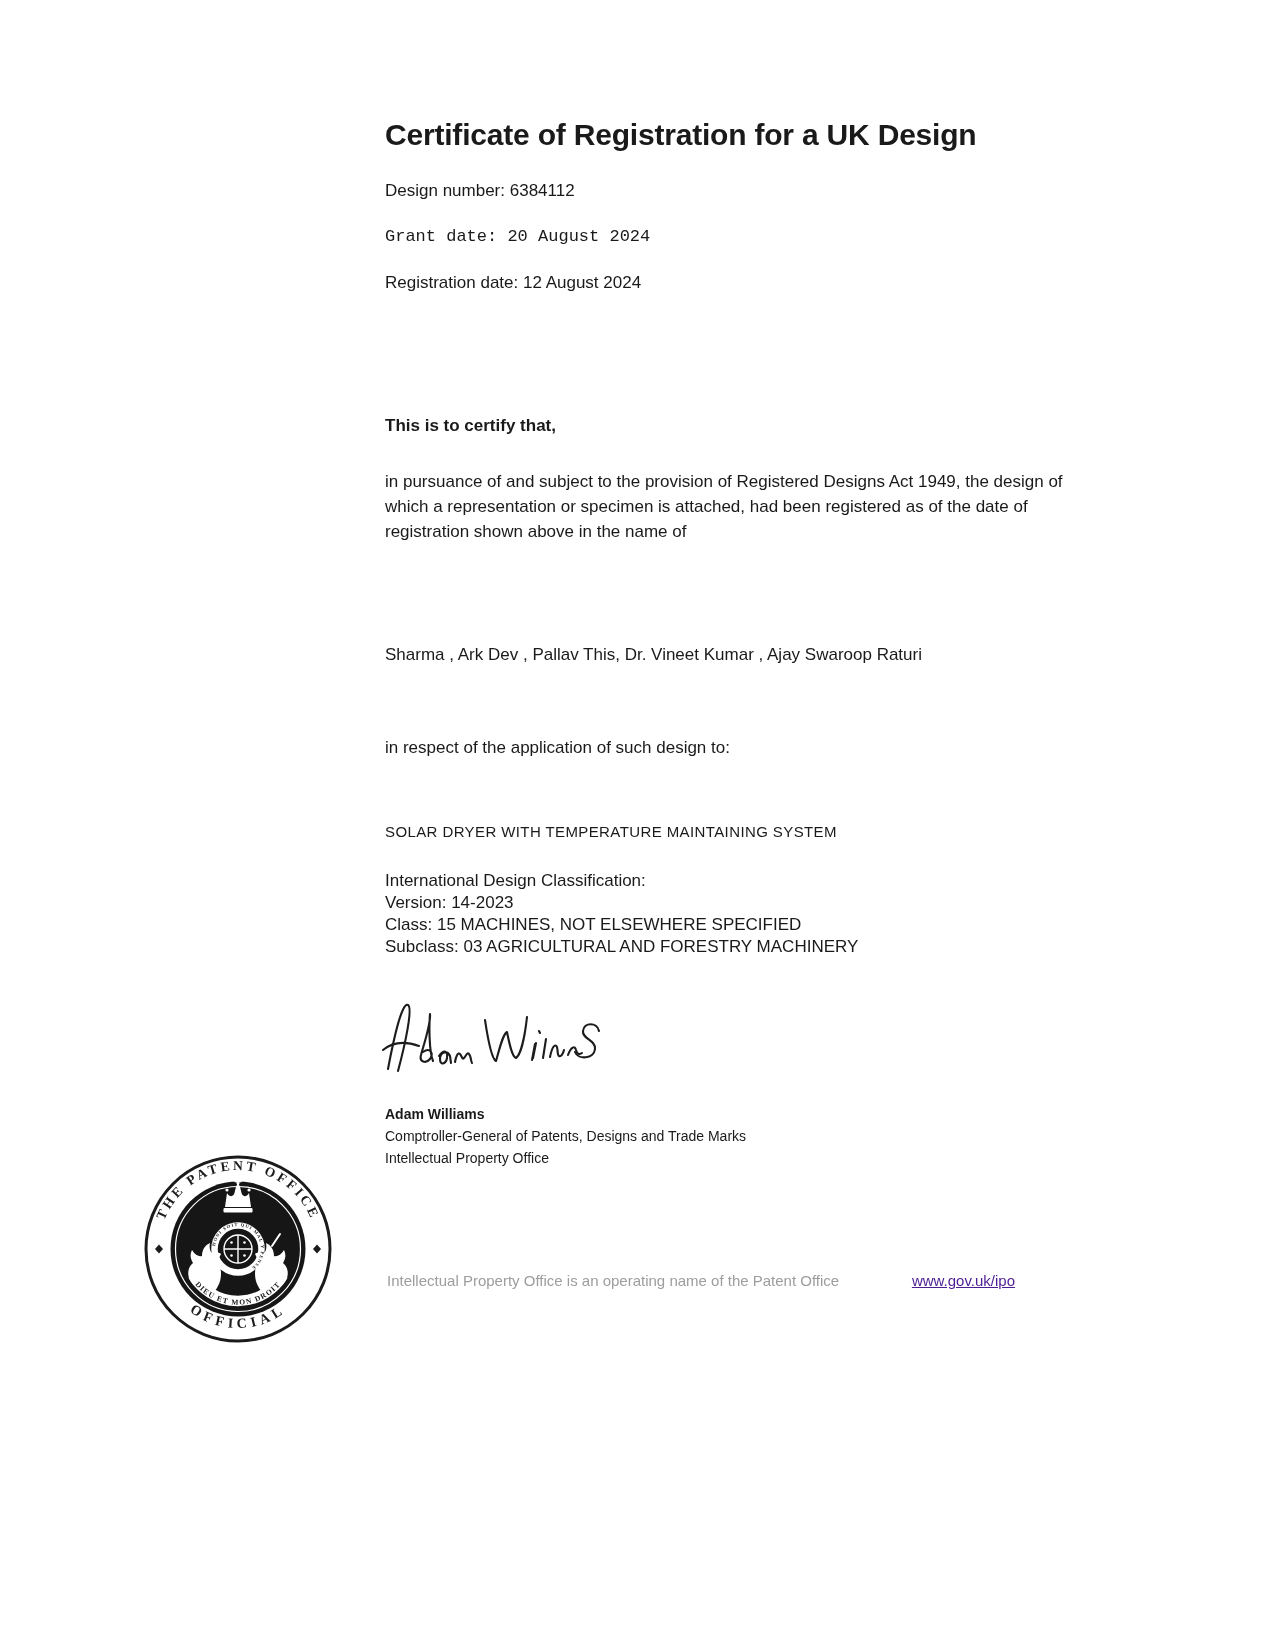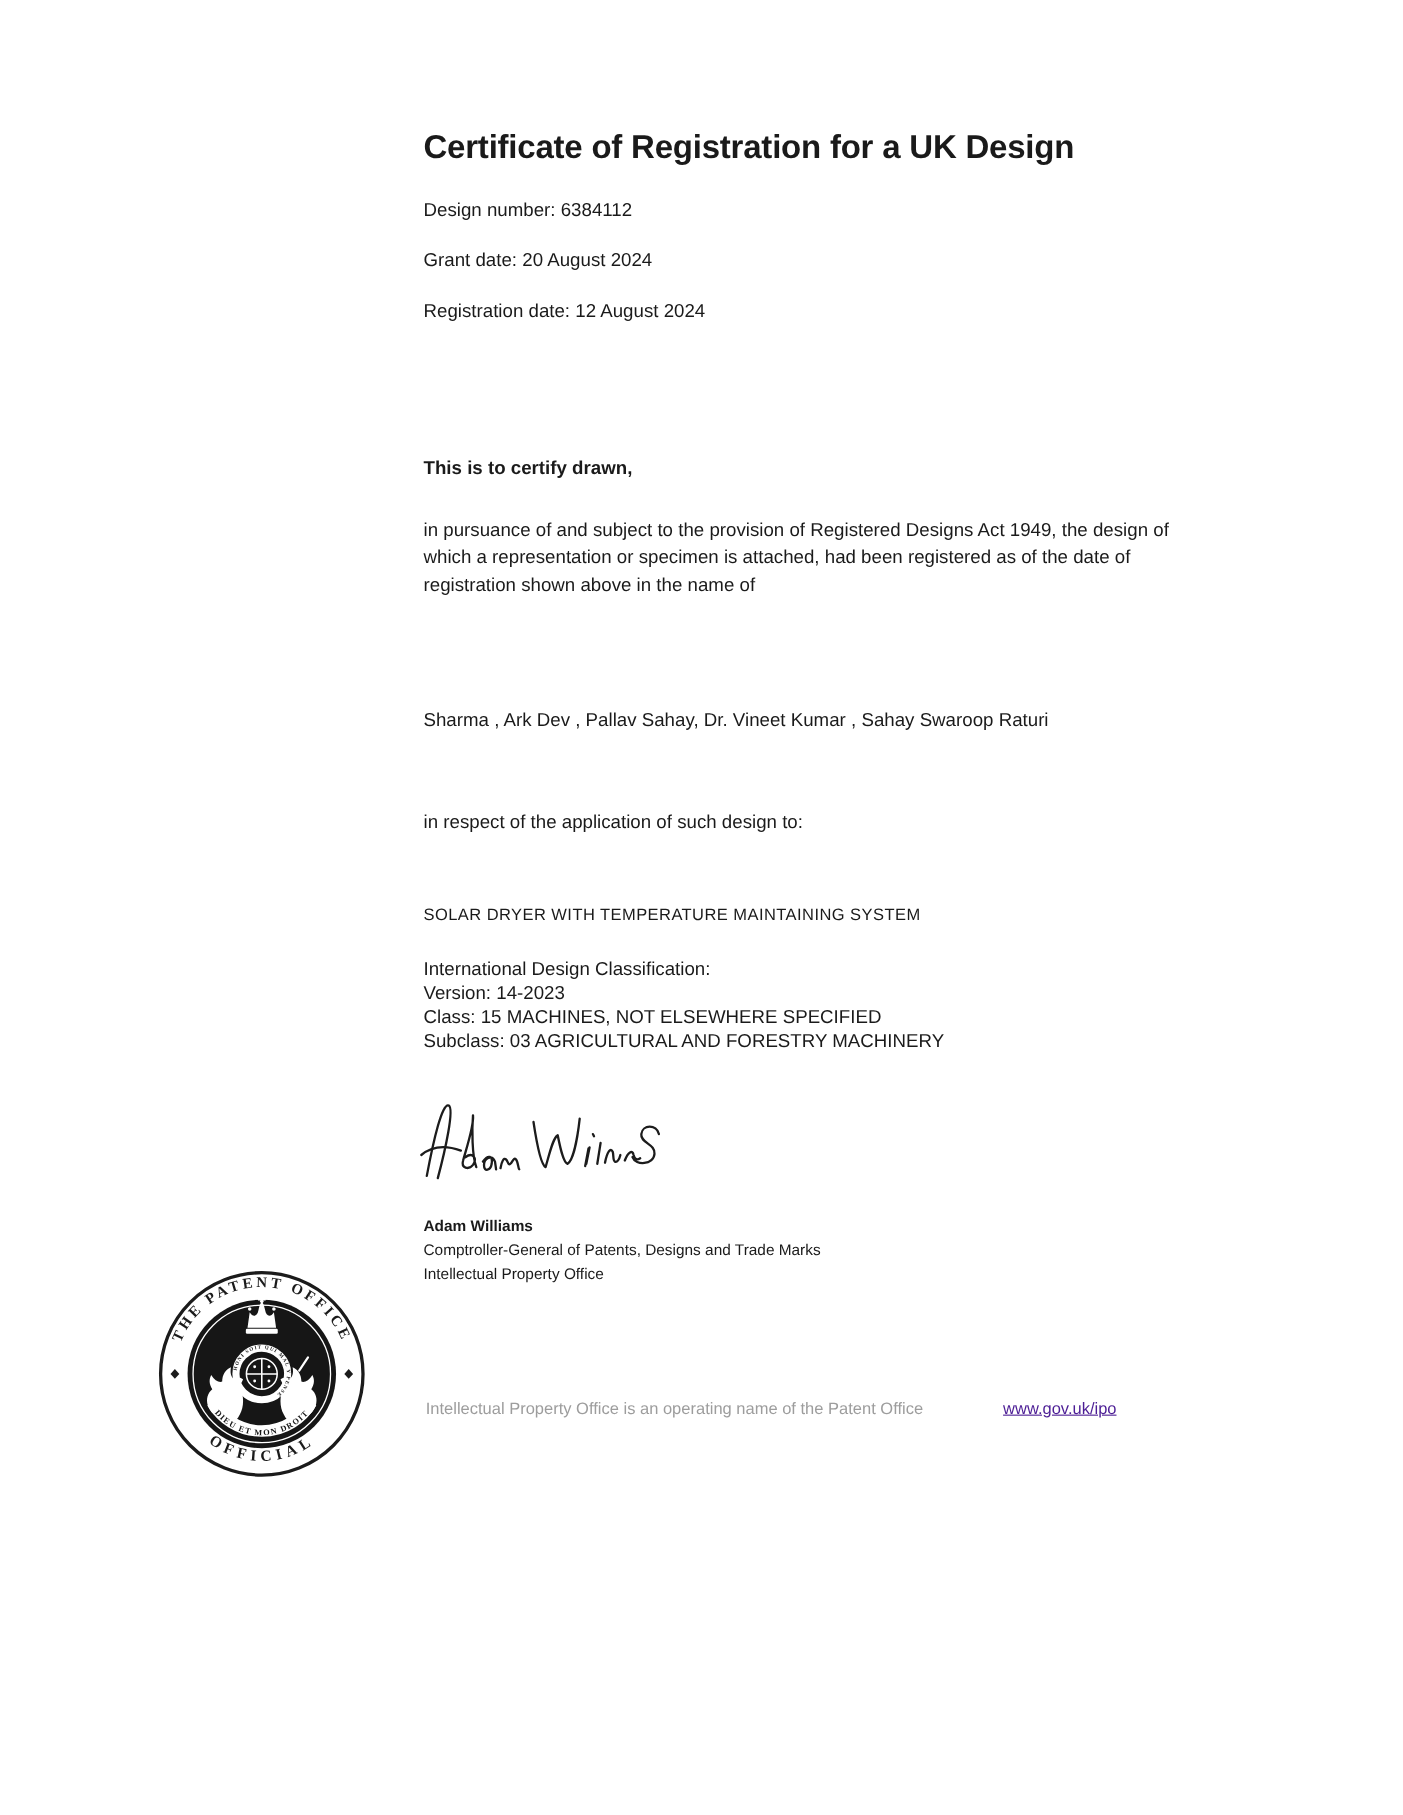--- a/index.html
+++ b/index.html
@@ -25,21 +25,21 @@
   #logo-text{
     left:171px;top:185px;color:#ffffff;font-size:26.5px;line-height:31px;
     font-weight:400;letter-spacing:0.2px;
   }
 
   
   .content{left:385px;}
   #title{top:118px;font-size:30px;font-weight:700;letter-spacing:-0.2px;white-space:nowrap;}
   .meta{font-size:17px;}
   #meta-design{top:181px;}
-  #meta-grant{top:227px;}
+  #meta-grant{top:227px;font-family:Liberation Mono, monospace;}
   #meta-reg{top:273px;}
   #certify-heading{top:416px;font-size:17px;font-weight:700;}
   #certify-body{top:469px;width:700px;font-size:17px;line-height:25px;}
   .owners{font-size:17px;white-space:nowrap;}
   #owners-1{top:588px;}
   #owners-2{top:645px;}
   #respect{top:738px;font-size:17px;}
   #design-title{top:823px;font-size:15px;letter-spacing:0.4px;white-space:nowrap;}
   #classification{top:870px;font-size:17px;line-height:22px;}
   #signature{left:381px;top:993px;}
@@ -89,25 +89,25 @@
     <div>Property</div>
     <div>Office</div>
   </div>
 
   <h1 id="title" class="abs content" style="margin:0;">Certificate of Registration for a UK Design</h1>
 
   <div id="meta-design" class="abs content meta">Design number: 6384112</div>
   <div id="meta-grant" class="abs content meta">Grant date: 20 August 2024</div>
   <div id="meta-reg" class="abs content meta">Registration date: 12 August 2024</div>
 
-  <div id="certify-heading" class="abs content">This is to certify drawn,</div>
+  <div id="certify-heading" class="abs content">This is to certify that,</div>
 
   <div id="certify-body" class="abs content">in pursuance of and subject to the provision of Registered Designs Act 1949, the design of which a representation or specimen is attached, had been registered as of the date of registration shown above in the name of</div>
 
-  <div id="owners-2" class="abs content owners">Sharma , Ark Dev , Pallav Sahay, Dr. Vineet Kumar , Sahay Swaroop Raturi</div>
+  <div id="owners-2" class="abs content owners">Sharma , Ark Dev , Pallav This, Dr. Vineet Kumar , Ajay Swaroop Raturi</div>
 
   <div id="respect" class="abs content">in respect of the application of such design to:</div>
 
   <div id="design-title" class="abs content">SOLAR DRYER WITH TEMPERATURE MAINTAINING SYSTEM</div>
 
   <div id="classification" class="abs content">
     <div>International Design Classification:</div>
     <div>Version: 14-2023</div>
     <div>Class: 15 MACHINES, NOT ELSEWHERE SPECIFIED</div>
     <div>Subclass: 03 AGRICULTURAL AND FORESTRY MACHINERY</div>

